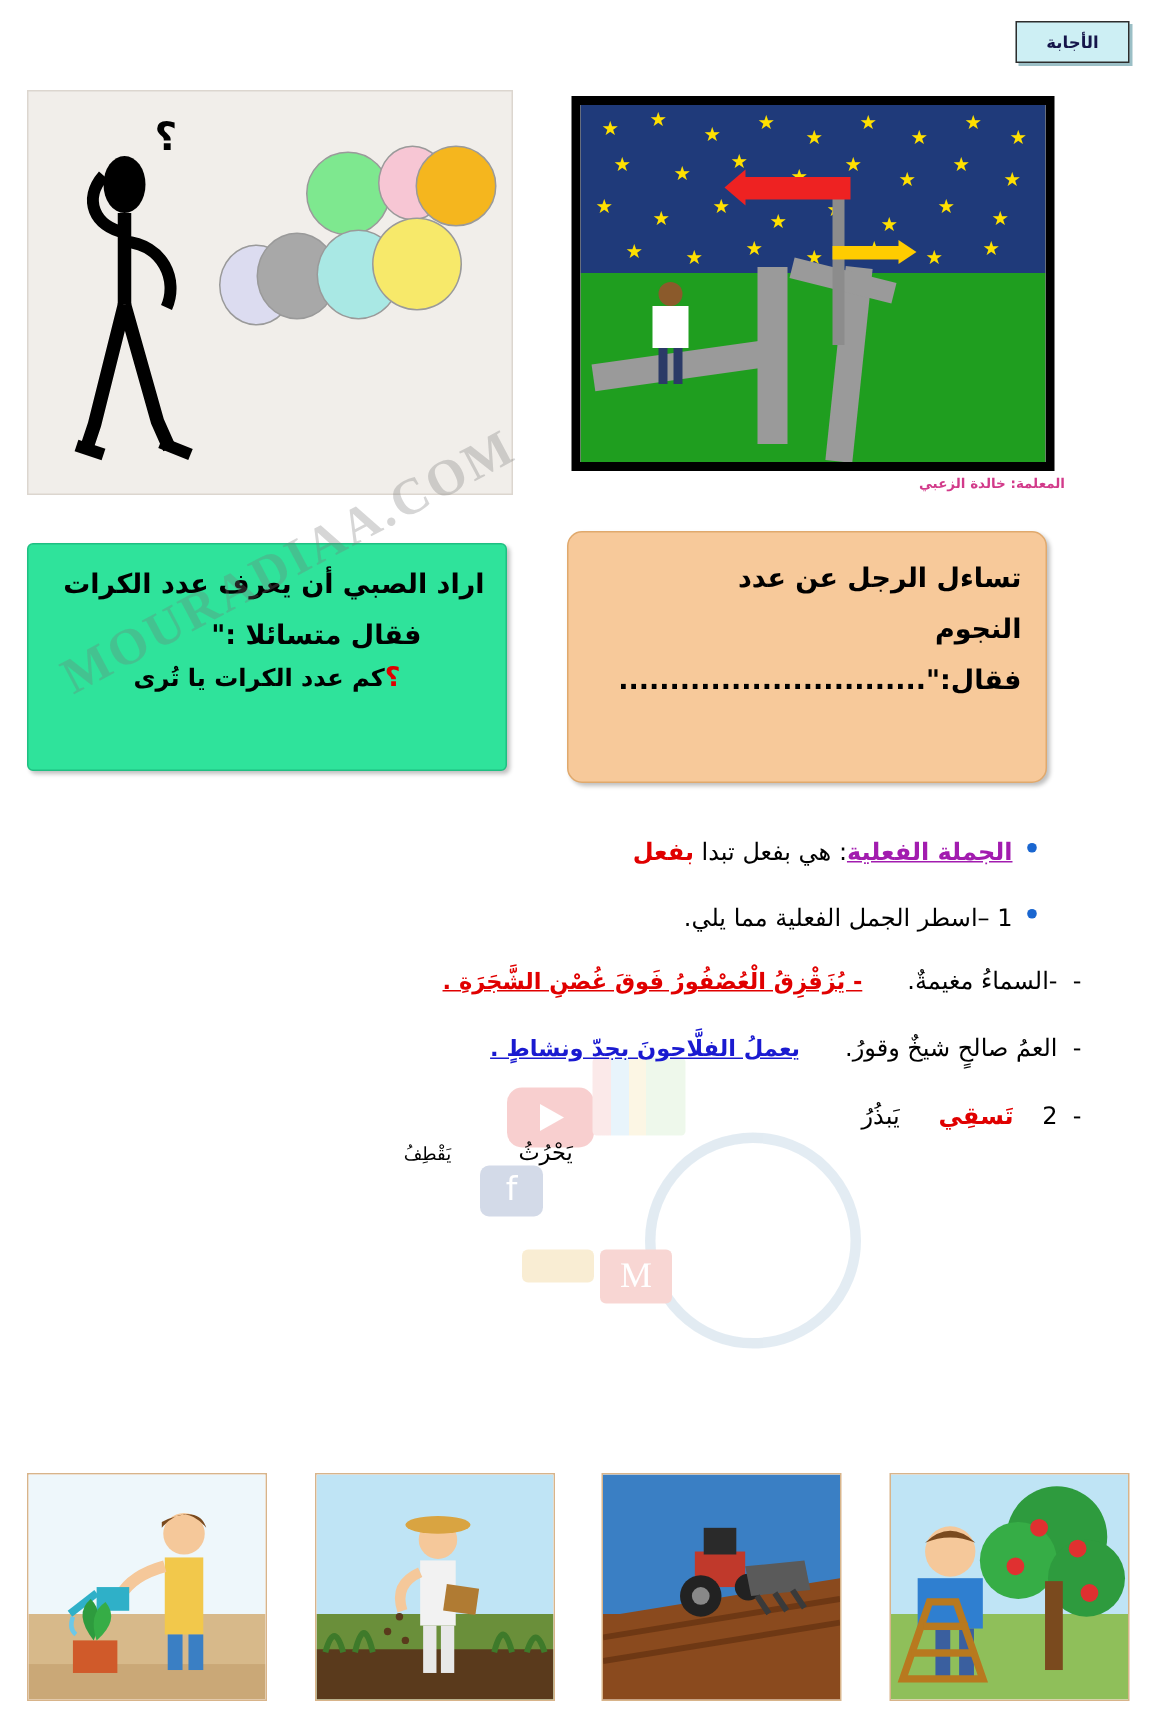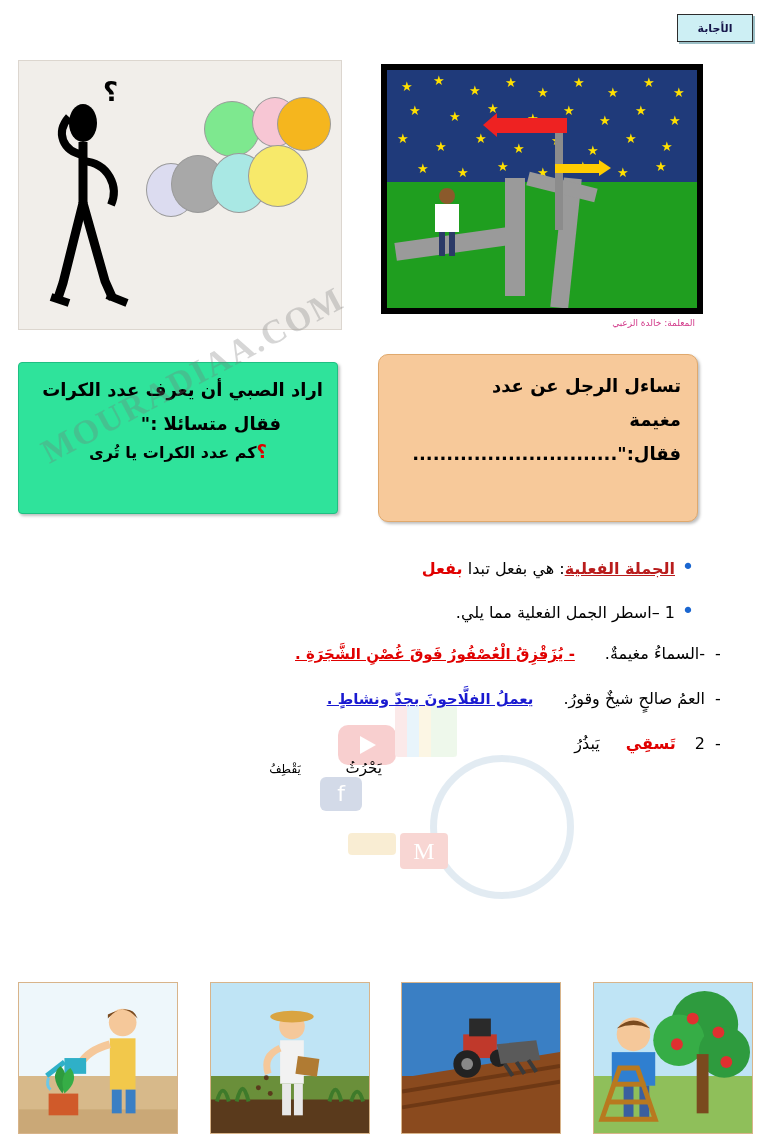--- a/index.html
+++ b/index.html
@@ -118,25 +118,25 @@
     position: absolute;
     background: #ffcc00;
     height: 9px;
   }
   .man-body { position: absolute; background: #ffffff; }
   .man-legs { position: absolute; background: #2b3a67; }
   .man-head { position: absolute; background: #8b5a2b; border-radius: 50%; }
 
   .credit-text {
     position: absolute;
-    right: 20px;
+    right: 5px;
     bottom: 4px;
     font-size: 9px;
     color: #d23a8a;
-    font-weight: normal;
+    font-weight: bold;
   }
 
   
   .box-green {
     position: absolute;
     left: 18px;
     top: 362px;
     width: 320px;
     height: 152px;
     background: #2fe39b;
@@ -280,21 +280,21 @@
   }
   .dash-mark {
     color: #000;
     font-size: 16px;
     width: 26px;
     flex: 0 0 26px;
     text-align: center;
   }
   .bullet-text { font-size: 16px; color: #000; }
   .u-blue {
-    color: #b91c1c;
+    color: #a21caf;
     text-decoration: underline;
     font-weight: bold;
   }
   .bold-red { color: #e00000; font-weight: bold; }
 
   .sentence-row {
     display: flex;
     flex-direction: row;
     align-items: baseline;
     justify-content: flex-start;
@@ -447,21 +447,21 @@
 <div class="box-green">
   <div class="box-line">اراد الصبي أن يعرف عدد الكرات</div>
   <div class="box-line indent">فقال متسائلا :"</div>
   <div class="line-answer">
     <span class="q-red">؟</span><span class="q-black">كم عدد الكرات يا تُرى</span>
   </div>
 </div>
 
 <div class="box-orange">
   <div class="box-line">تساءل الرجل عن عدد</div>
-  <div class="box-line">مغيمة فقال:"..............................</div>
+  <div class="box-line">النجوم فقال:"..............................</div>
 </div>
 
 <div class="watermark">MOURADIAA.COM</div>
 
 <div class="wm-center">
   <div class="wm-circle"></div>
   <div class="wm-yt"></div>
   <div class="wm-books"></div>
   <div class="wm-fb">f</div>
   <div class="wm-gm">M</div>

